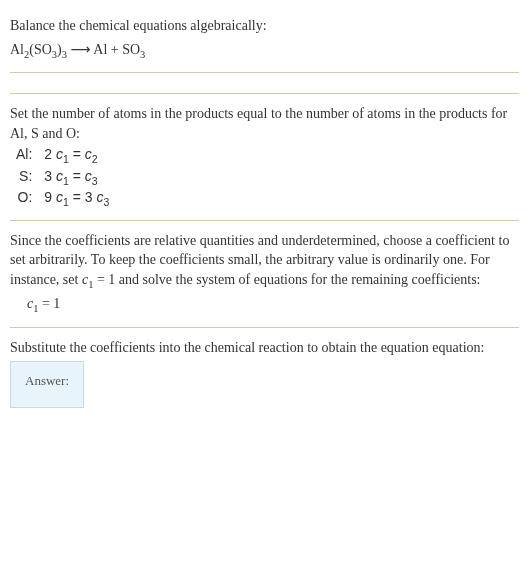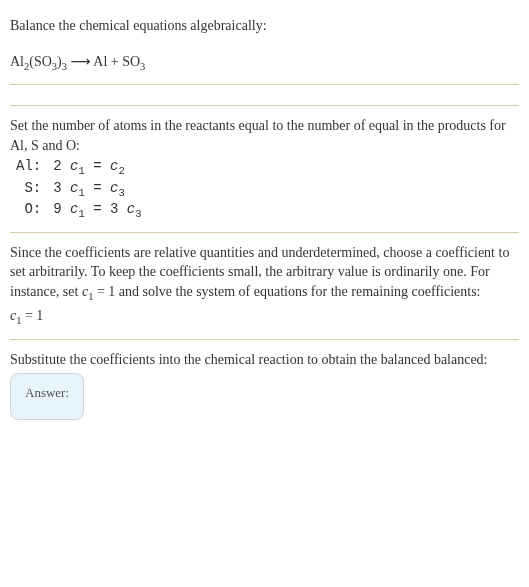--- a/index.html
+++ b/index.html
@@ -19,51 +19,52 @@
     .section {
       padding: 8px 0;
     }
     hr.divider {
       border: none;
       border-top: 1px solid #d5c9a8;
       margin: 2px 0;
     }
     .equation {
       font-family: Georgia, serif;
-      margin-top: 16px;
+      margin-top: 4px;
     }
     sub {
       font-size: 0.75em;
       vertical-align: sub;
     }
     .italic {
       font-style: italic;
     }
     .coeff-table {
       margin-top: 2px;
       border-collapse: collapse;
     }
     .coeff-table td {
       padding: 0 6px;
       vertical-align: top;
-      font-family: Liberation Mono, monospace;
+      font-family: Liberation Sans, sans-serif;
     }
     .coeff-table td.label {
       text-align: right;
     }
     .coeff-list {
       margin-top: 2px;
+      margin-left: 17px;
     }
     .coeff-list div {
       font-family: Georgia, serif;
     }
     .answer-box {
       background: #e8f4fb;
       border: 1px solid #cfd8dc;
-      border-radius: 8px;
+      border-radius: 0;
       padding: 10px 14px;
       display: inline-block;
       margin-top: 4px;
     }
     .answer-label {
       font-size: 13px;
       color: #555;
       margin-bottom: 6px;
     }
     .answer-equation {
@@ -80,21 +81,21 @@
 </div>
 
 <hr class="divider">
 
 <div class="section">
 </div>
 
 <hr class="divider">
 
 <div class="section">
-  <div>Set the number of atoms in the reactants equal to the number of equal in the products for Al, S and O:</div>
+  <div>Set the number of atoms in the products equal to the number of atoms in the products for Al, S and O:</div>
   <table class="coeff-table">
     <tbody>
         <tr>
       <td class="label">Al:</td>
       <td>2 <span class="italic">c</span><sub>1</sub> = <span class="italic">c</span><sub>2</sub></td>
     </tr>
     <tr>
       <td class="label">S:</td>
       <td>3 <span class="italic">c</span><sub>1</sub> = <span class="italic">c</span><sub>3</sub></td>
     </tr>
@@ -111,17 +112,17 @@
 <div class="section">
   <div>Since the coefficients are relative quantities and underdetermined, choose a coefficient to set arbitrarily. To keep the coefficients small, the arbitrary value is ordinarily one. For instance, set <span class="italic">c</span><sub>1</sub> = 1 and solve the system of equations for the remaining coefficients:</div>
   <div class="coeff-list">
     <div><span class="italic">c</span><sub>1</sub> = 1</div>
   </div>
 </div>
 
 <hr class="divider">
 
 <div class="section">
-  <div>Substitute the coefficients into the chemical reaction to obtain the balanced balanced:</div>
+  <div>Substitute the coefficients into the chemical reaction to obtain the equation equation:</div>
   <div class="answer-box">
     <div class="answer-label">Answer:</div>
   </div>
 </div>
 
 </body></html>

